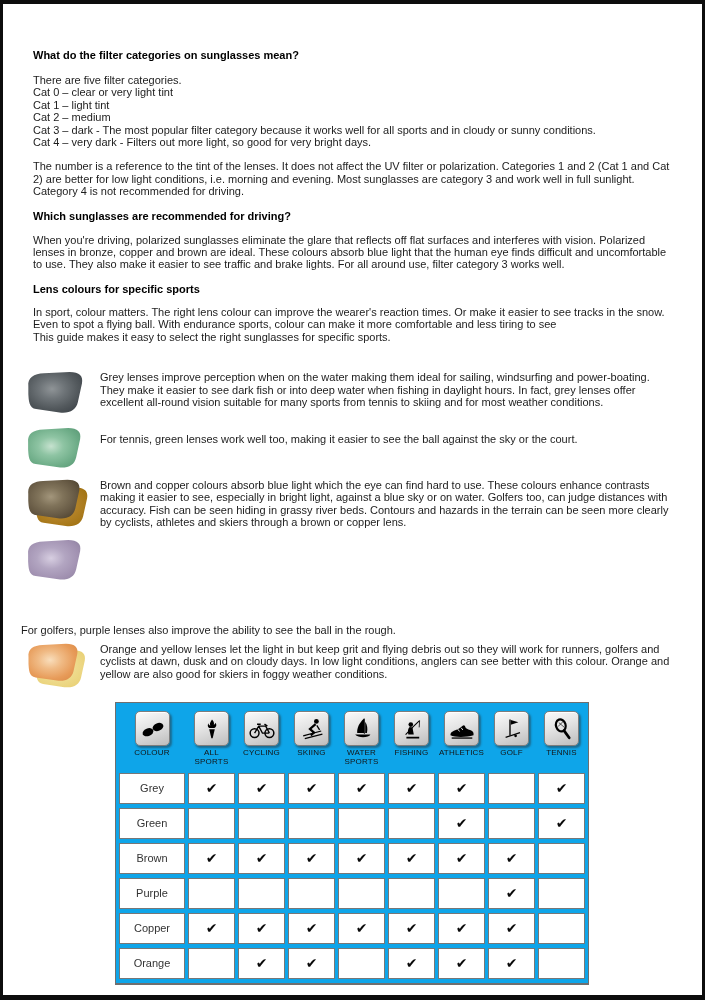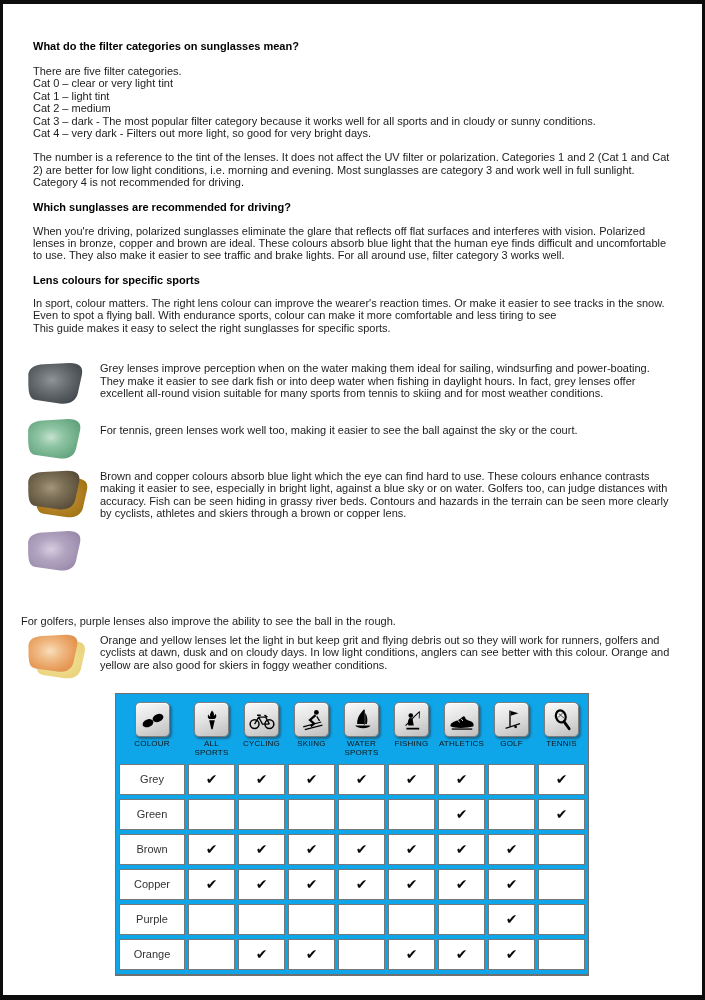--- a/index.html
+++ b/index.html
@@ -7,21 +7,21 @@
     position:relative;
     width:705px;height:1000px;
     box-sizing:border-box;
     background:#ffffff;
     border:solid #0d0d0d;
     border-width:4px 3px 5px 3px;
     font-family:"Liberation Sans","DejaVu Sans",sans-serif;
     font-size:11px;line-height:12.4px;color:#1c1c1c;
     overflow:hidden;
   }
-  .content{padding:36px 31px 0 30px;}
+  .content{padding:45px 31px 0 30px;}
   h2{font-size:11px;line-height:13px;margin:0;font-weight:bold;color:#000;}
   p{margin:0;}
   .preline{white-space:pre-line;}
   .mt-intro{margin-top:12px;}
   .mt-p1{margin-top:12px;}
   .mt-h2{margin-top:12px;}
   .mt-p2{margin-top:11px;}
   .mt-h3{margin-top:12px;}
   .mt-p3{margin-top:10px;}
   .lens-area{margin-top:27px;}
@@ -321,38 +321,38 @@
         <td class="check">✔</td>
         <td class="check">✔</td>
         <td class="check">✔</td>
         <td class="check">✔</td>
         <td class="check">✔</td>
         <td class="check">✔</td>
         <td class="check">✔</td>
         <td class="check"></td>
       </tr>
       <tr>
+        <td class="rlabel">Purple</td>
+        <td class="check"></td>
+        <td class="check"></td>
+        <td class="check"></td>
+        <td class="check"></td>
+        <td class="check"></td>
+        <td class="check"></td>
+        <td class="check">✔</td>
+        <td class="check"></td>
+      </tr>
+      <tr>
         <td class="rlabel">Copper</td>
         <td class="check">✔</td>
         <td class="check">✔</td>
         <td class="check">✔</td>
         <td class="check">✔</td>
         <td class="check">✔</td>
         <td class="check">✔</td>
-        <td class="check">✔</td>
-        <td class="check"></td>
-      </tr>
-      <tr>
-        <td class="rlabel">Purple</td>
-        <td class="check"></td>
-        <td class="check"></td>
-        <td class="check"></td>
-        <td class="check"></td>
-        <td class="check"></td>
-        <td class="check"></td>
         <td class="check">✔</td>
         <td class="check"></td>
       </tr>
       <tr>
         <td class="rlabel">Orange</td>
         <td class="check"></td>
         <td class="check">✔</td>
         <td class="check">✔</td>
         <td class="check"></td>
         <td class="check">✔</td>

